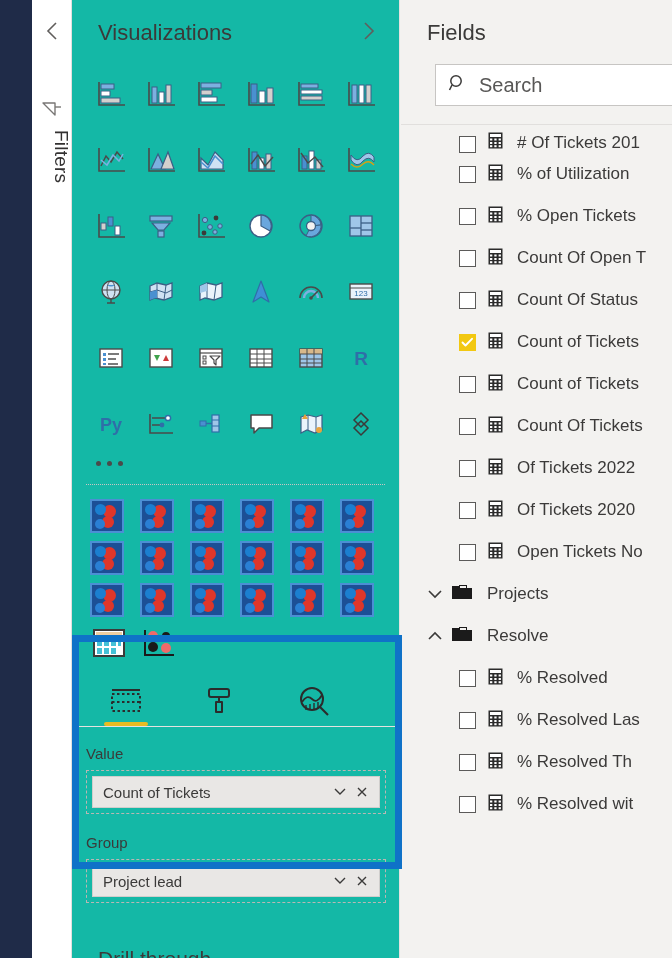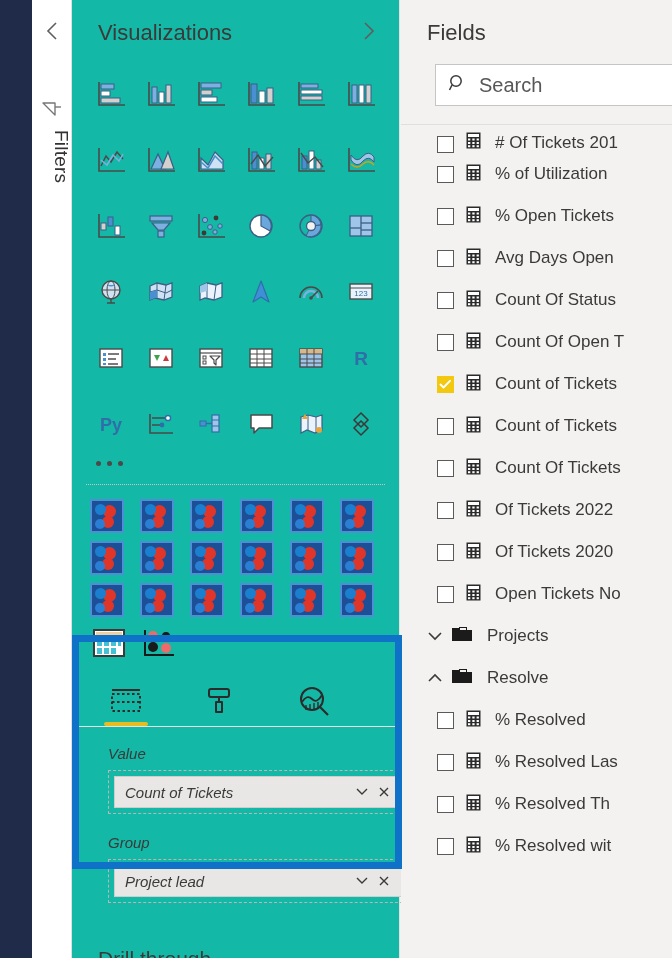--- a/index.html
+++ b/index.html
@@ -134,21 +134,21 @@
     width: 48px; height: 50px;
     display: flex; align-items: center; justify-content: center;
     position: relative; cursor: pointer;
   }
   .viz-tab.active::after {
     content: ""; position: absolute; left: 2px; right: 2px; bottom: 0;
     height: 4px; background: #e8bb22; border-radius: 2px;
   }
 
   
-  .wells { padding: 18px 0 0 36px; font-style: italic; }
+  .wells { padding: 18px 0 0 14px; }
   .well-label {
     font-size: 15px; color: #3b3a39; margin-bottom: 8px;
   }
   .well-drop {
     border: 1px dashed #b9b7b4;
     padding: 5px;
     margin-bottom: 20px;
     width: 300px;
     background: transparent;
   }
@@ -201,21 +201,21 @@
     font-size: 20px; color: #585756; margin-left: 12px;
   }
   .fields-sep {
     border-top: 1px solid #e1dfdd;
     margin-top: 18px;
   }
   .field-list { position: relative; }
   .field-row {
     height: 42px;
     display: flex; align-items: center;
-    padding-left: 36px;
+    padding-left: 58px;
     white-space: nowrap;
     cursor: pointer;
   }
   .field-row.clipped-top { height: 28px; align-items: flex-end; }
   .fchk {
     width: 17px; height: 17px;
     border: 1.5px solid #5b5a59;
     background: #ffffff;
     flex: 0 0 auto;
   }
@@ -812,79 +812,60 @@
               <rect x="6.3" y="10" width="2.3" height="2" fill="#fff"></rect>
               <rect x="10.6" y="10" width="2.3" height="2" fill="#fff"></rect>
               <rect x="2" y="13.2" width="2.3" height="2" fill="#fff"></rect>
               <rect x="6.3" y="13.2" width="2.3" height="2" fill="#fff"></rect>
               <rect x="10.6" y="13.2" width="2.3" height="2" fill="#fff"></rect>
             </svg>
         </span>
         <span class="fname">% Open Tickets</span>
       </div>
 
-      <div class="field-row">
-        <span class="fchk"></span>
-        <span class="ficon">
-          <svg width="15" height="17" viewBox="0 0 15 17">
-              <rect x="0.5" y="0.5" width="14" height="16" fill="#2b2b2b"></rect>
-              <rect x="2" y="2" width="11" height="3" fill="#fff"></rect>
-              <rect x="2" y="6.5" width="2.3" height="2" fill="#fff"></rect>
-              <rect x="6.3" y="6.5" width="2.3" height="2" fill="#fff"></rect>
-              <rect x="10.6" y="6.5" width="2.3" height="2" fill="#fff"></rect>
-              <rect x="2" y="10" width="2.3" height="2" fill="#fff"></rect>
-              <rect x="6.3" y="10" width="2.3" height="2" fill="#fff"></rect>
-              <rect x="10.6" y="10" width="2.3" height="2" fill="#fff"></rect>
-              <rect x="2" y="13.2" width="2.3" height="2" fill="#fff"></rect>
-              <rect x="6.3" y="13.2" width="2.3" height="2" fill="#fff"></rect>
-              <rect x="10.6" y="13.2" width="2.3" height="2" fill="#fff"></rect>
-            </svg>
-        </span>
-        <span class="fname">Avg Days Open</span>
-      </div>
-
+
+
+      <div class="field-row">
+        <span class="fchk"></span>
+        <span class="ficon">
+          <svg width="15" height="17" viewBox="0 0 15 17">
+              <rect x="0.5" y="0.5" width="14" height="16" fill="#2b2b2b"></rect>
+              <rect x="2" y="2" width="11" height="3" fill="#fff"></rect>
+              <rect x="2" y="6.5" width="2.3" height="2" fill="#fff"></rect>
+              <rect x="6.3" y="6.5" width="2.3" height="2" fill="#fff"></rect>
+              <rect x="10.6" y="6.5" width="2.3" height="2" fill="#fff"></rect>
+              <rect x="2" y="10" width="2.3" height="2" fill="#fff"></rect>
+              <rect x="6.3" y="10" width="2.3" height="2" fill="#fff"></rect>
+              <rect x="10.6" y="10" width="2.3" height="2" fill="#fff"></rect>
+              <rect x="2" y="13.2" width="2.3" height="2" fill="#fff"></rect>
+              <rect x="6.3" y="13.2" width="2.3" height="2" fill="#fff"></rect>
+              <rect x="10.6" y="13.2" width="2.3" height="2" fill="#fff"></rect>
+            </svg>
+        </span>
+        <span class="fname">Count Of Open T</span>
+      </div>
 
       <div class="field-row">
         <span class="fchk"></span>
         <span class="ficon">
           <svg width="15" height="17" viewBox="0 0 15 17">
               <rect x="0.5" y="0.5" width="14" height="16" fill="#2b2b2b"></rect>
               <rect x="2" y="2" width="11" height="3" fill="#fff"></rect>
               <rect x="2" y="6.5" width="2.3" height="2" fill="#fff"></rect>
               <rect x="6.3" y="6.5" width="2.3" height="2" fill="#fff"></rect>
               <rect x="10.6" y="6.5" width="2.3" height="2" fill="#fff"></rect>
               <rect x="2" y="10" width="2.3" height="2" fill="#fff"></rect>
               <rect x="6.3" y="10" width="2.3" height="2" fill="#fff"></rect>
               <rect x="10.6" y="10" width="2.3" height="2" fill="#fff"></rect>
               <rect x="2" y="13.2" width="2.3" height="2" fill="#fff"></rect>
               <rect x="6.3" y="13.2" width="2.3" height="2" fill="#fff"></rect>
               <rect x="10.6" y="13.2" width="2.3" height="2" fill="#fff"></rect>
             </svg>
         </span>
         <span class="fname">Count Of Status</span>
-      </div>
-
-      <div class="field-row">
-        <span class="fchk"></span>
-        <span class="ficon">
-          <svg width="15" height="17" viewBox="0 0 15 17">
-              <rect x="0.5" y="0.5" width="14" height="16" fill="#2b2b2b"></rect>
-              <rect x="2" y="2" width="11" height="3" fill="#fff"></rect>
-              <rect x="2" y="6.5" width="2.3" height="2" fill="#fff"></rect>
-              <rect x="6.3" y="6.5" width="2.3" height="2" fill="#fff"></rect>
-              <rect x="10.6" y="6.5" width="2.3" height="2" fill="#fff"></rect>
-              <rect x="2" y="10" width="2.3" height="2" fill="#fff"></rect>
-              <rect x="6.3" y="10" width="2.3" height="2" fill="#fff"></rect>
-              <rect x="10.6" y="10" width="2.3" height="2" fill="#fff"></rect>
-              <rect x="2" y="13.2" width="2.3" height="2" fill="#fff"></rect>
-              <rect x="6.3" y="13.2" width="2.3" height="2" fill="#fff"></rect>
-              <rect x="10.6" y="13.2" width="2.3" height="2" fill="#fff"></rect>
-            </svg>
-        </span>
-        <span class="fname">Count Of Open T</span>
       </div>
 
       <div class="field-row">
         <span class="fchk checked">
           <svg width="13" height="11" viewBox="0 0 13 11">
               <path d="M1.5 5.5 L4.5 8.5 L11 1.8" fill="none" stroke="#fff" stroke-width="1.9" stroke-linecap="round" stroke-linejoin="round"></path>
             </svg>
         </span>
         <span class="ficon">
           <svg width="15" height="17" viewBox="0 0 15 17">

